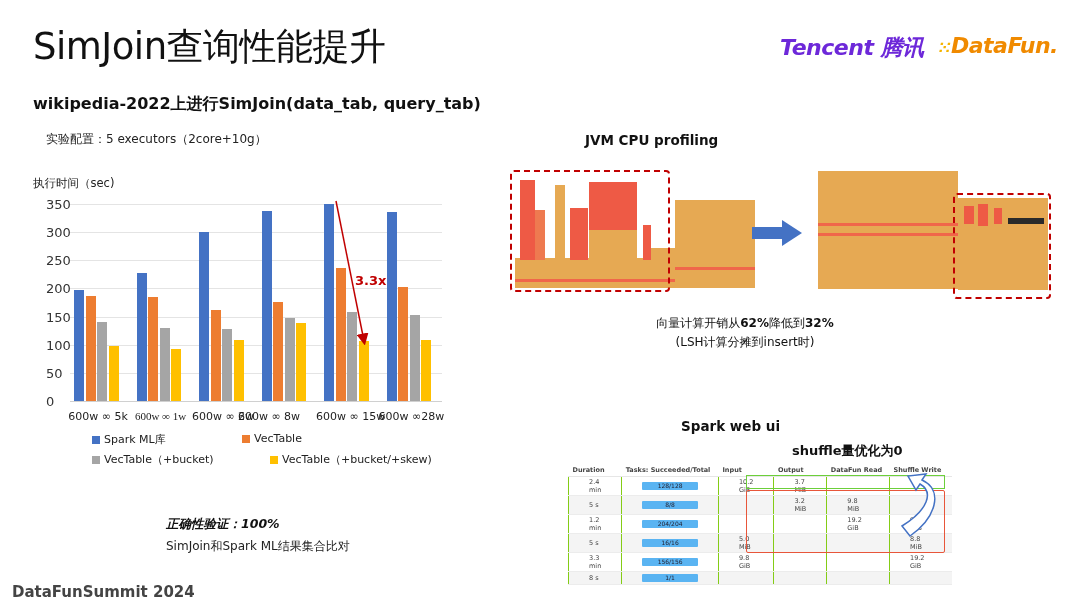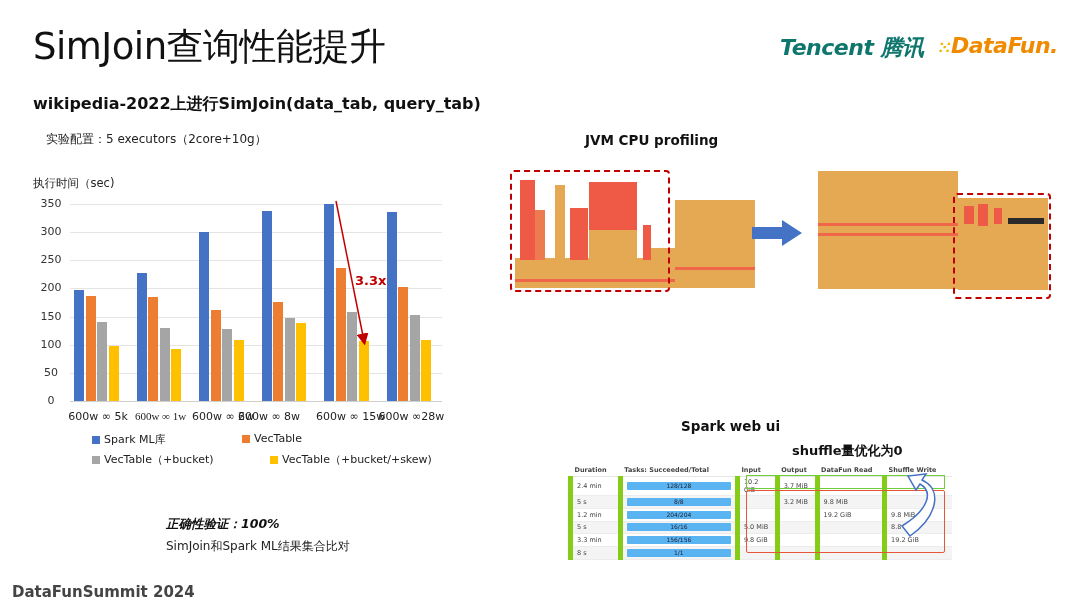--- a/index.html
+++ b/index.html
@@ -2,27 +2,27 @@
 <html><head>
 <meta charset="utf-8">
 <style>
   * { box-sizing: border-box; margin: 0; padding: 0; }
   body { width: 1080px; height: 608px; background: #ffffff; font-family: "DejaVu Sans", sans-serif; color: #000; position: relative; overflow: hidden; }
   .abs { position: absolute; }
   #title { left: 33px; top: 22px; font-size: 37px; font-weight: 400; letter-spacing: -0.5px; color: #111; }
   #subtitle { left: 33px; top: 94px; font-size: 16px; font-weight: 700; color: #111; }
   #config { left: 46px; top: 131px; font-size: 12px; color: #222; }
   #ylabel { left: 33px; top: 176px; font-size: 11.5px; color: #222; }
-  .logo-tencent { left: 780px; top: 33px; font-size: 22px; font-weight: 700; font-style: italic; color: #0f766e; letter-spacing: -0.5px; }
+  .logo-tencent { left: 780px; top: 33px; font-size: 22px; font-weight: 700; font-style: italic; color: #6d28d9; letter-spacing: -0.5px; }
   .logo-datafun { left: 938px; top: 33px; font-size: 22px; font-weight: 700; font-style: italic; color: #f08a00; letter-spacing: -0.5px; }
   .logo-datafun .dots { color: #f5b400; font-size: 16px; }
 
   
   #chart { left: 30px; top: 196px; width: 420px; height: 280px; }
-  .ytick { position: absolute; left: 8px; width: 26px; text-align: center; font-size: 11px; color: #333; }
+  .ytick { position: absolute; left: 16px; width: 26px; text-align: left; font-size: 13px; color: #333; }
   .gridline { position: absolute; left: 40px; width: 372px; height: 1px; background: #e4e4e4; }
   .baseline { background: #d0d0d0; }
   .bar { position: absolute; width: 10px; }
   .xtick { position: absolute; top: 214px; font-size: 11px; color: #222; width: 64px; text-align: center; white-space: nowrap; }
   .chart-note { position: absolute; left: 36px; top: 5px; font-size: 12px; color: #111; }
   .chart-note b { font-weight: 700; }
   .annot { position: absolute; left: 325px; top: 77px; font-size: 13px; font-weight: 700; color: #c00000; }
   .legend { position: absolute; font-size: 11px; color: #222; display: flex; align-items: center; gap: 4px; }
   .legend .sw { width: 8px; height: 8px; display: inline-block; }
 
@@ -31,21 +31,21 @@
   .flame { position: absolute; overflow: hidden; }
   .dash-box { position: absolute; border: 2.5px dashed #c00000; border-radius: 4px; }
   #vec-note { left: 640px; top: 314px; width: 210px; text-align: center; font-size: 12px; color: #111; line-height: 19px; }
   #vec-note b { font-weight: 700; }
 
   
   #spark-title { left: 681px; top: 418px; font-size: 13.5px; font-weight: 700; color: #111; }
   #shuffle-title { left: 792px; top: 442px; font-size: 13px; font-weight: 700; color: #111; }
   #spark-table { left: 568px; top: 464px; width: 384px; border-collapse: collapse; font-size: 6.5px; color: #444; }
   #spark-table th { text-align: left; font-weight: 700; padding: 2px 4px; height: 11px; border-bottom: 1px solid #e6e6e6; }
-  #spark-table td { padding: 1px 4px; height: 12.8px; border-bottom: 1px solid #ececec; border-left: 5px solid #84cc16; }
+  #spark-table td { padding: 1px 20px; height: 12.8px; border-bottom: 1px solid #ececec; border-left: 1px solid #84cc16; }
   #spark-table tr:nth-child(even) td { background: #f4f4f4; }
   .pbar { background: #5ab4f2; color: #223; text-align: center; border-radius: 1px; height: 8px; line-height: 8px; font-size: 6px; }
   .hl-green { position: absolute; left: 746px; top: 475px; width: 199px; height: 14px; border: 1.5px solid #6ccf3a; }
   .hl-red { position: absolute; left: 746px; top: 490px; width: 199px; height: 63px; border: 1.5px solid #e8563a; border-radius: 2px; }
 
   #correct { left: 166px; top: 516px; font-size: 12.5px; font-weight: 700; color: #111; font-style: italic; }
   #correct-sub { left: 166px; top: 538px; font-size: 12px; color: #222; }
   #footer { left: 12px; top: 583px; font-size: 15px; font-weight: 700; color: #444; }
 </style>
 </head>
@@ -168,20 +168,22 @@
   </div>
   <div class="flame" style="left:143px;top:30px;width:90px;height:92px;background:#e6a953;">
     <div style="position:absolute;left:6px;top:8px;width:10px;height:18px;background:#ee5a45;"></div>
     <div style="position:absolute;left:20px;top:6px;width:10px;height:22px;background:#ee5a45;"></div>
     <div style="position:absolute;left:36px;top:10px;width:8px;height:16px;background:#ee5a45;"></div>
     <div style="position:absolute;left:50px;top:20px;width:36px;height:6px;background:#2a2a2a;"></div>
   </div>
   <div class="dash-box" style="left:138px;top:25px;width:98px;height:106px;"></div>
 </div>
 <div id="vec-note" class="abs">
+  <div><span>向量计算开销从</span><b>62%</b><span>降低到</span><b>32%</b></div>
+  <div>(LSH计算分摊到insert时)</div>
 </div>
 
 <div id="spark-title" class="abs">Spark web ui</div>
 <div id="shuffle-title" class="abs">shuffle量优化为0</div>
 <table id="spark-table" class="abs">
   <thead>
       <tr id="spark-head">
         <th style="width: 50px;">Duration</th>
         <th style="width: 118px;">Tasks: Succeeded/Total</th>
         <th style="width: 40px;">Input</th>

